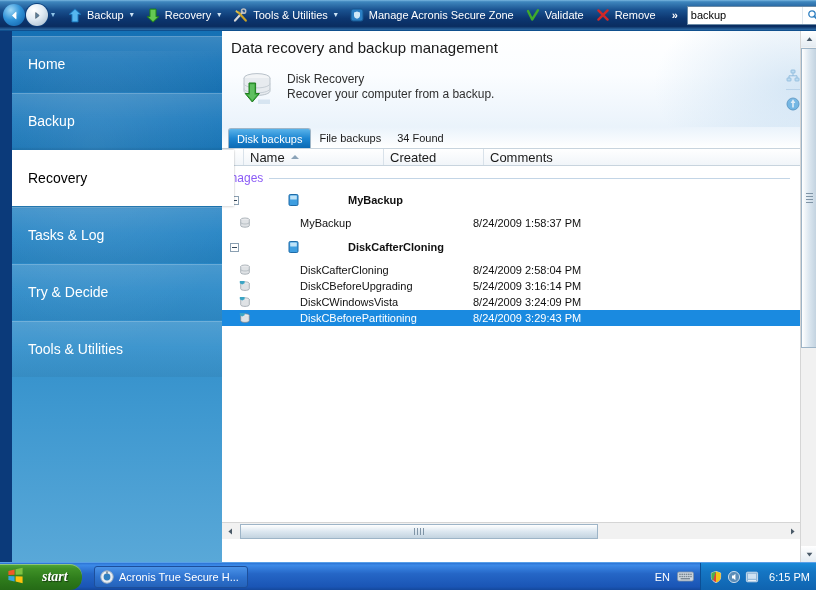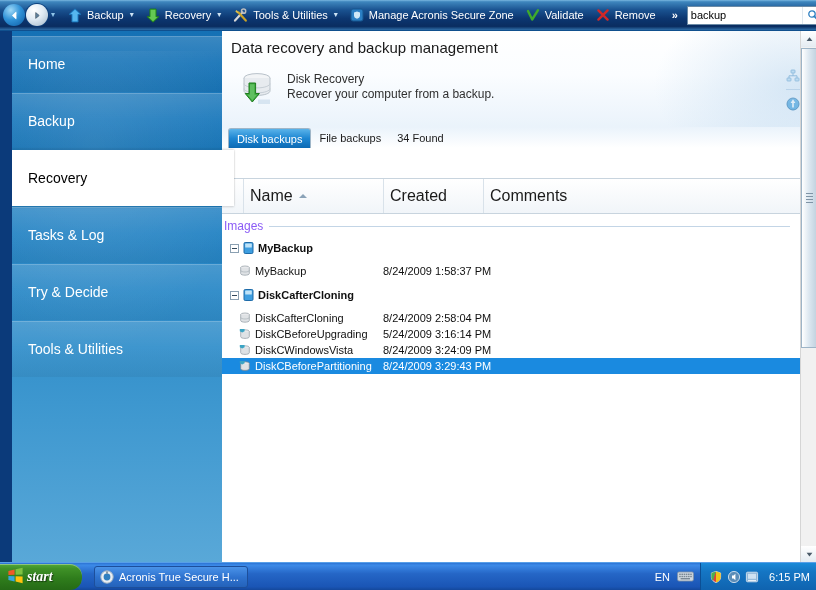--- a/index.html
+++ b/index.html
@@ -174,25 +174,25 @@
   .tab.active {
     background: linear-gradient(to bottom, #5ab3ea 0%, #1d86d2 50%, #0c6ab4 100%);
     color: #ffffff;
     border: 1px solid #9fb6c8; border-bottom: none;
     border-radius: 3px 3px 0 0;
   }
   .tab.count { color: #1a1a1a; }
 
   
   #cols {
-    display: flex; height: 36px; width: 578px;
+    display: flex; height: 18px; width: 578px;
     background: linear-gradient(to bottom, #ffffff 0%, #f1f5f9 100%);
     border-top: 1px solid #c8d4de;
     border-bottom: 1px solid #c8d4de;
-    font-size: 16px; color: #1a1a1a; margin-top: 30px;
+    font-size: 13px; color: #1a1a1a;
   }
   .col { display: flex; align-items: center; padding-left: 6px; border-right: 1px solid #d9e2ea; }
   .col-spacer { width: 22px; }
   .col-name { width: 140px; }
   .col-created { width: 100px; }
   .col-comments { flex: 1; border-right: none; }
   .sort-asc {
     margin-left: 6px; width: 0; height: 0;
     border-left: 4px solid transparent; border-right: 4px solid transparent;
     border-bottom: 4px solid #8ba3b8;
@@ -205,21 +205,21 @@
     background: #ffffff;
     overflow: hidden;
   }
   #group-head {
     display: flex; align-items: center;
     padding: 5px 0 0 2px;
   }
   #group-label { color: #8b5cf6; font-size: 12px; margin-right: 6px; }
   #group-rule { flex: 1; border-top: 1px solid #c3d5e6; margin-right: 10px; }
 
-  .row { display: flex; align-items: center; height: 16px; font-size: 11px; color: #101010; }
+  .row { display: flex; align-items: center; height: 16px; font-size: 11px; color: #101010; gap: 45px; }
   .row.group { font-weight: bold; }
   .row .expander {
     width: 9px; height: 9px; margin-left: 8px; margin-right: 4px;
     border: 1px solid #8ba0b2; background: #fff;
     position: relative; flex: none; cursor: pointer;
   }
   .row .expander::before {
     content: ""; position: absolute; left: 1px; top: 3px;
     width: 5px; height: 1px; background: #33475a;
   }
@@ -289,21 +289,21 @@
   #start-btn {
     width: 82px; height: 26px; flex: none;
     background: linear-gradient(to bottom, #53a838 0%, #3f9127 18%, #2f7d1c 55%, #256a16 100%);
     border-radius: 0 12px 12px 0;
     display: flex; align-items: center;
     padding-left: 7px;
     box-shadow: inset 0 1px 0 rgba(255,255,255,.35);
   }
   #start-label {
     color: #ffffff; font-size: 14px; font-style: italic; font-weight: bold;
-    margin-left: 3px;
+    margin-left: 18px;
     text-shadow: 1px 1px 1px rgba(0,0,0,.5);
     font-family: "Liberation Serif", serif;
   }
   #task-item {
     margin-left: 12px; height: 22px; flex: none;
     display: flex; align-items: center; padding: 0 8px 0 5px;
     background: linear-gradient(to bottom, #4a93e8 0%, #2f73cf 50%, #2462ba 100%);
     border: 1px solid #1d4f9b;
     border-radius: 3px;
     color: #ffffff; font-size: 11px;

